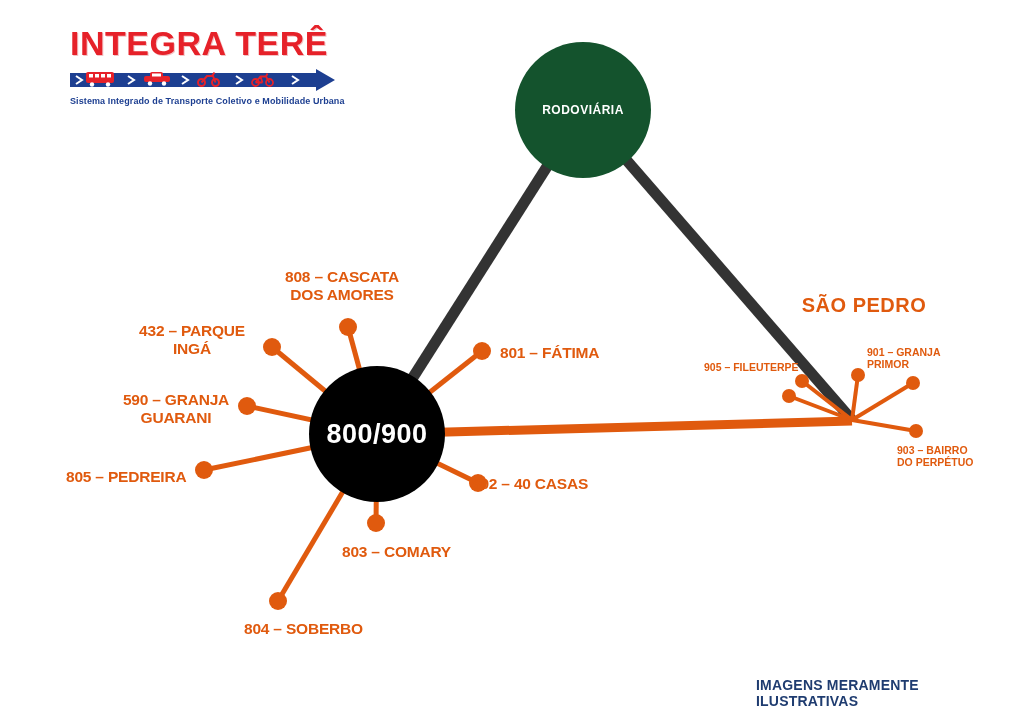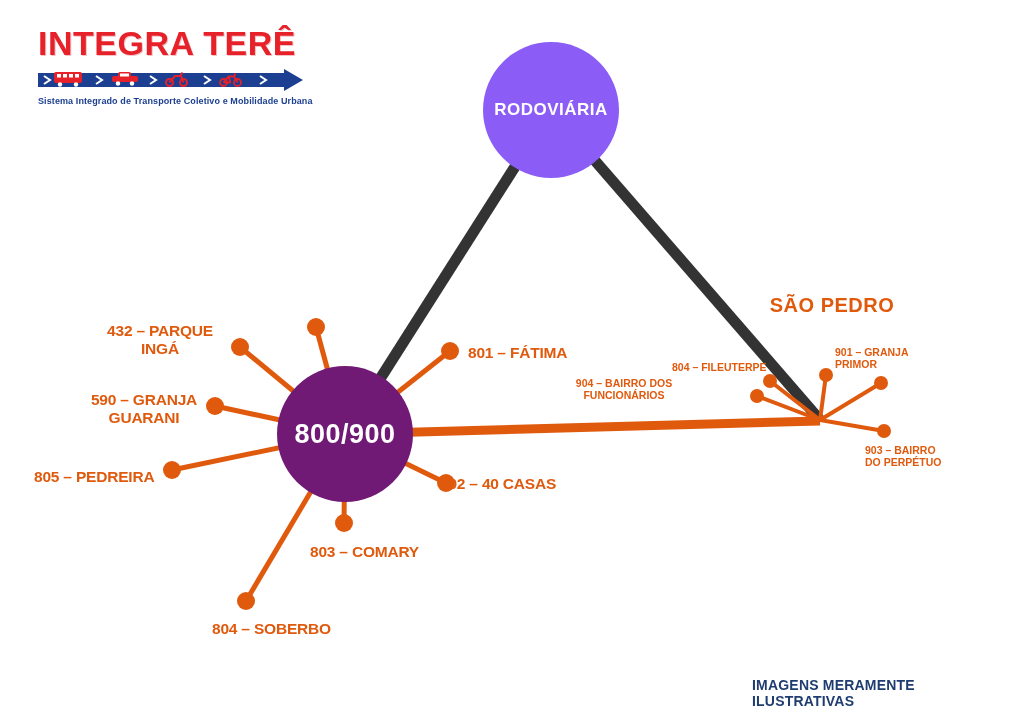--- a/index.html
+++ b/index.html
@@ -1,25 +1,25 @@
 <!DOCTYPE html>
 <html><head>
 <meta charset="utf-8">
 <style>
   * { margin:0; padding:0; box-sizing:border-box; }
   html,body { background:#ffffff; font-family:"Liberation Sans", sans-serif; }
-  .canvas { position:relative; width:948px; height:724px; background:#ffffff; overflow:hidden; }
+  .canvas { position:relative; width:948px; height:724px; background:#ffffff; overflow:hidden;margin-left:32px; }
 
   svg.net { position:absolute; left:0; top:0; z-index:1; }
 
   .node { position:absolute; z-index:2; border-radius:50%;
           display:flex; align-items:center; justify-content:center;
           color:#ffffff; font-weight:bold; text-align:center; }
-  .node-rodoviaria { left:483px; top:42px; width:136px; height:136px; background:#8b5cf6; font-size:17px; letter-spacing:.5px; }
-  .node-hub { left:277px; top:366px; width:136px; height:136px; background:#701a75; font-size:27px; letter-spacing:.5px; }
+  .node-rodoviaria { left:483px; top:42px; width:136px; height:136px; background:#14532d; font-size:12px; letter-spacing:.5px; }
+  .node-hub { left:277px; top:366px; width:136px; height:136px; background:#000000; font-size:27px; letter-spacing:.5px; }
 
   .st { position:absolute; z-index:3; color:#E05A0E; font-weight:bold;
         font-size:15.5px; line-height:1.18; white-space:pre-line; letter-spacing:-0.2px; }
   .st-c { text-align:center; }
   .st-sm { font-size:10.5px; letter-spacing:0; }
 
   .st-801 { left:468px; top:344px; }
   .st-802 { left:440px; top:475px; }
   .st-803 { left:310px; top:543px; }
   .st-804 { left:212px; top:620px; }
@@ -35,21 +35,21 @@
   .st-903 { left:865px; top:444px; }
   .st-904 { left:558px; top:377px; width:132px; }
   .st-905 { left:672px; top:361px; }
 
   .logo { position:absolute; left:38px; top:24px; z-index:3; }
   .logo-title { font-size:34px; font-weight:bold; color:#E62129; letter-spacing:.5px;
                 text-shadow:1px 1px 0 #f3c3c5; }
   .logo-band { display:block; margin-top:4px; }
   .logo-subtitle { margin-top:3px; font-size:9px; font-weight:bold; color:#1D3F91; letter-spacing:.1px; }
 
-  .footer { position:absolute; left:752px; top:677px; z-index:3;
+  .footer { position:absolute; left:724px; top:677px; z-index:3;
             color:#1F3C70; font-weight:bold; font-size:14px; letter-spacing:.2px; }
 </style>
 </head>
 <body>
 
 <div class="canvas">
 
   <svg class="net" width="1024" height="724" viewBox="0 0 1024 724">
 
     <line x1="551" y1="110" x2="345" y2="434" stroke="#333333" stroke-width="11"></line>
@@ -146,22 +146,22 @@
 
   <div class="st st-801">801 – FÁTIMA</div>
   <div class="st st-802">802 – 40 CASAS</div>
   <div class="st st-803">803 – COMARY</div>
   <div class="st st-804">804 – SOBERBO</div>
   <div class="st st-805">805 – PEDREIRA</div>
   <div class="st st-c st-806">590 – GRANJA
 GUARANI</div>
   <div class="st st-c st-807">432 – PARQUE
 INGÁ</div>
+  <div class="st st-c st-808">808 – CASCATA
+DOS AMORES</div>
 
   <div class="st st-sm st-901">901 – GRANJA PRIMOR</div>
   <div class="st st-sm st-902">902 – PIMENTEL</div>
   <div class="st st-sm st-903">903 – BAIRRO DO PERPÉTUO</div>
-  <div class="st st-sm st-c st-904">904 – BAIRRO DOS
-FUNCIONÁRIOS</div>
-  <div class="st st-sm st-905">804 – FILEUTERPE</div>
+  <div class="st st-sm st-905">905 – FILEUTERPE</div>
 
   <div class="footer">IMAGENS MERAMENTE ILUSTRATIVAS</div>
 </div>
 
 </body></html>

